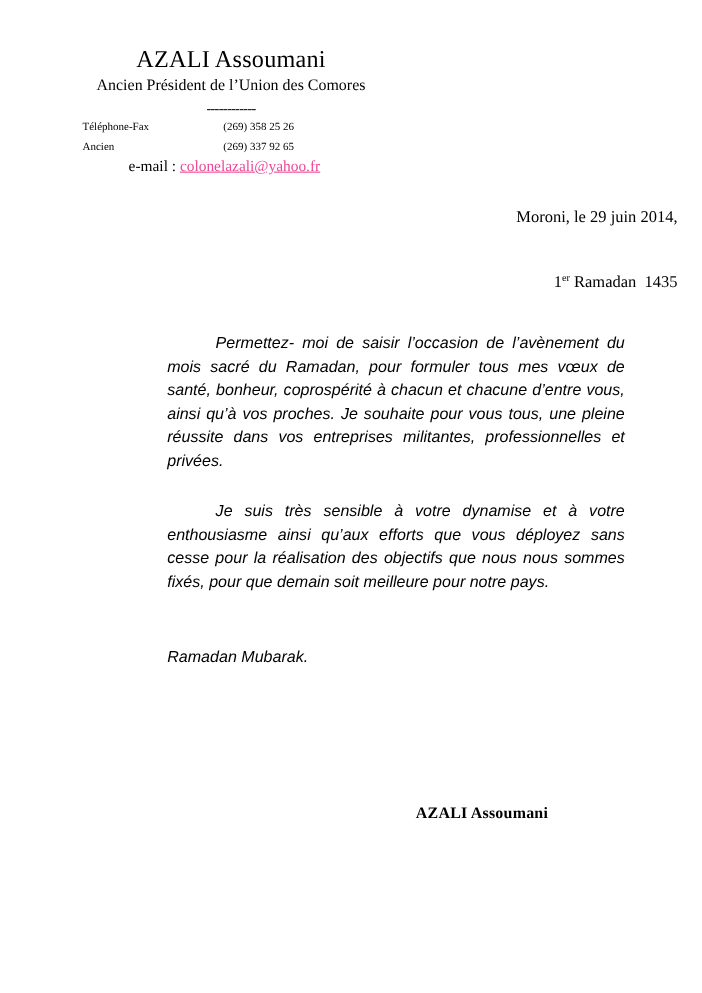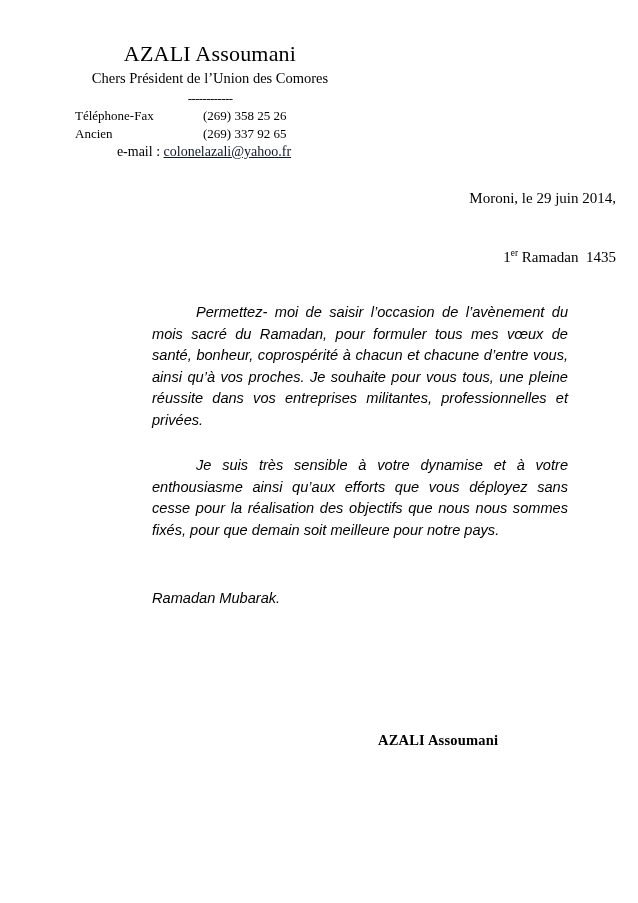--- a/index.html
+++ b/index.html
@@ -54,21 +54,21 @@
   .lh-po {
     font-size: 14.5px;
     line-height: 19px;
     margin-top: 1px;
     white-space: pre;
   }
 
   .lh-contact {
     margin: 0 auto;
     width: 258px;
-    font-size: 13px;
+    font-size: 10px;
     line-height: 17.5px;
     text-align: left;
     position: relative;
     left: -6px;
   }
   .lh-row {
     display: flex;
     white-space: pre;
   }
   .lh-label {
@@ -80,21 +80,21 @@
   .lh-email {
     font-size: 14px;
     line-height: 18px;
     text-align: center;
     margin-top: 1px;
     white-space: pre;
     position: relative;
     left: -6px;
   }
   .lh-email .mail-link {
-    color: #0f172a;
+    color: #ec4899;
     text-decoration: underline;
     white-space: pre;
   }
 
   
   .dateblock {
     position: absolute;
     right: 22px;
     top: 150px;
     text-align: right;
@@ -150,21 +150,21 @@
     letter-spacing: 0.2px;
   }
 </style>
 </head>
 <body>
 
 <div class="page">
 
   <div class="letterhead">
     <div class="lh-name">AZALI Assoumani</div>
-    <div class="lh-role">Chers Président de l’Union des Comores</div>
+    <div class="lh-role">Ancien Président de l’Union des Comores</div>
     <div class="lh-rule">------------</div>
 
     <div class="lh-contact">
       <div class="lh-row">
         <span class="lh-label">Téléphone-Fax</span>
         <span class="lh-value">(269) 358 25 26</span>
       </div>
       <div class="lh-row">
         <span class="lh-label">Ancien</span>
         <span class="lh-value">(269) 337 92 65</span>

